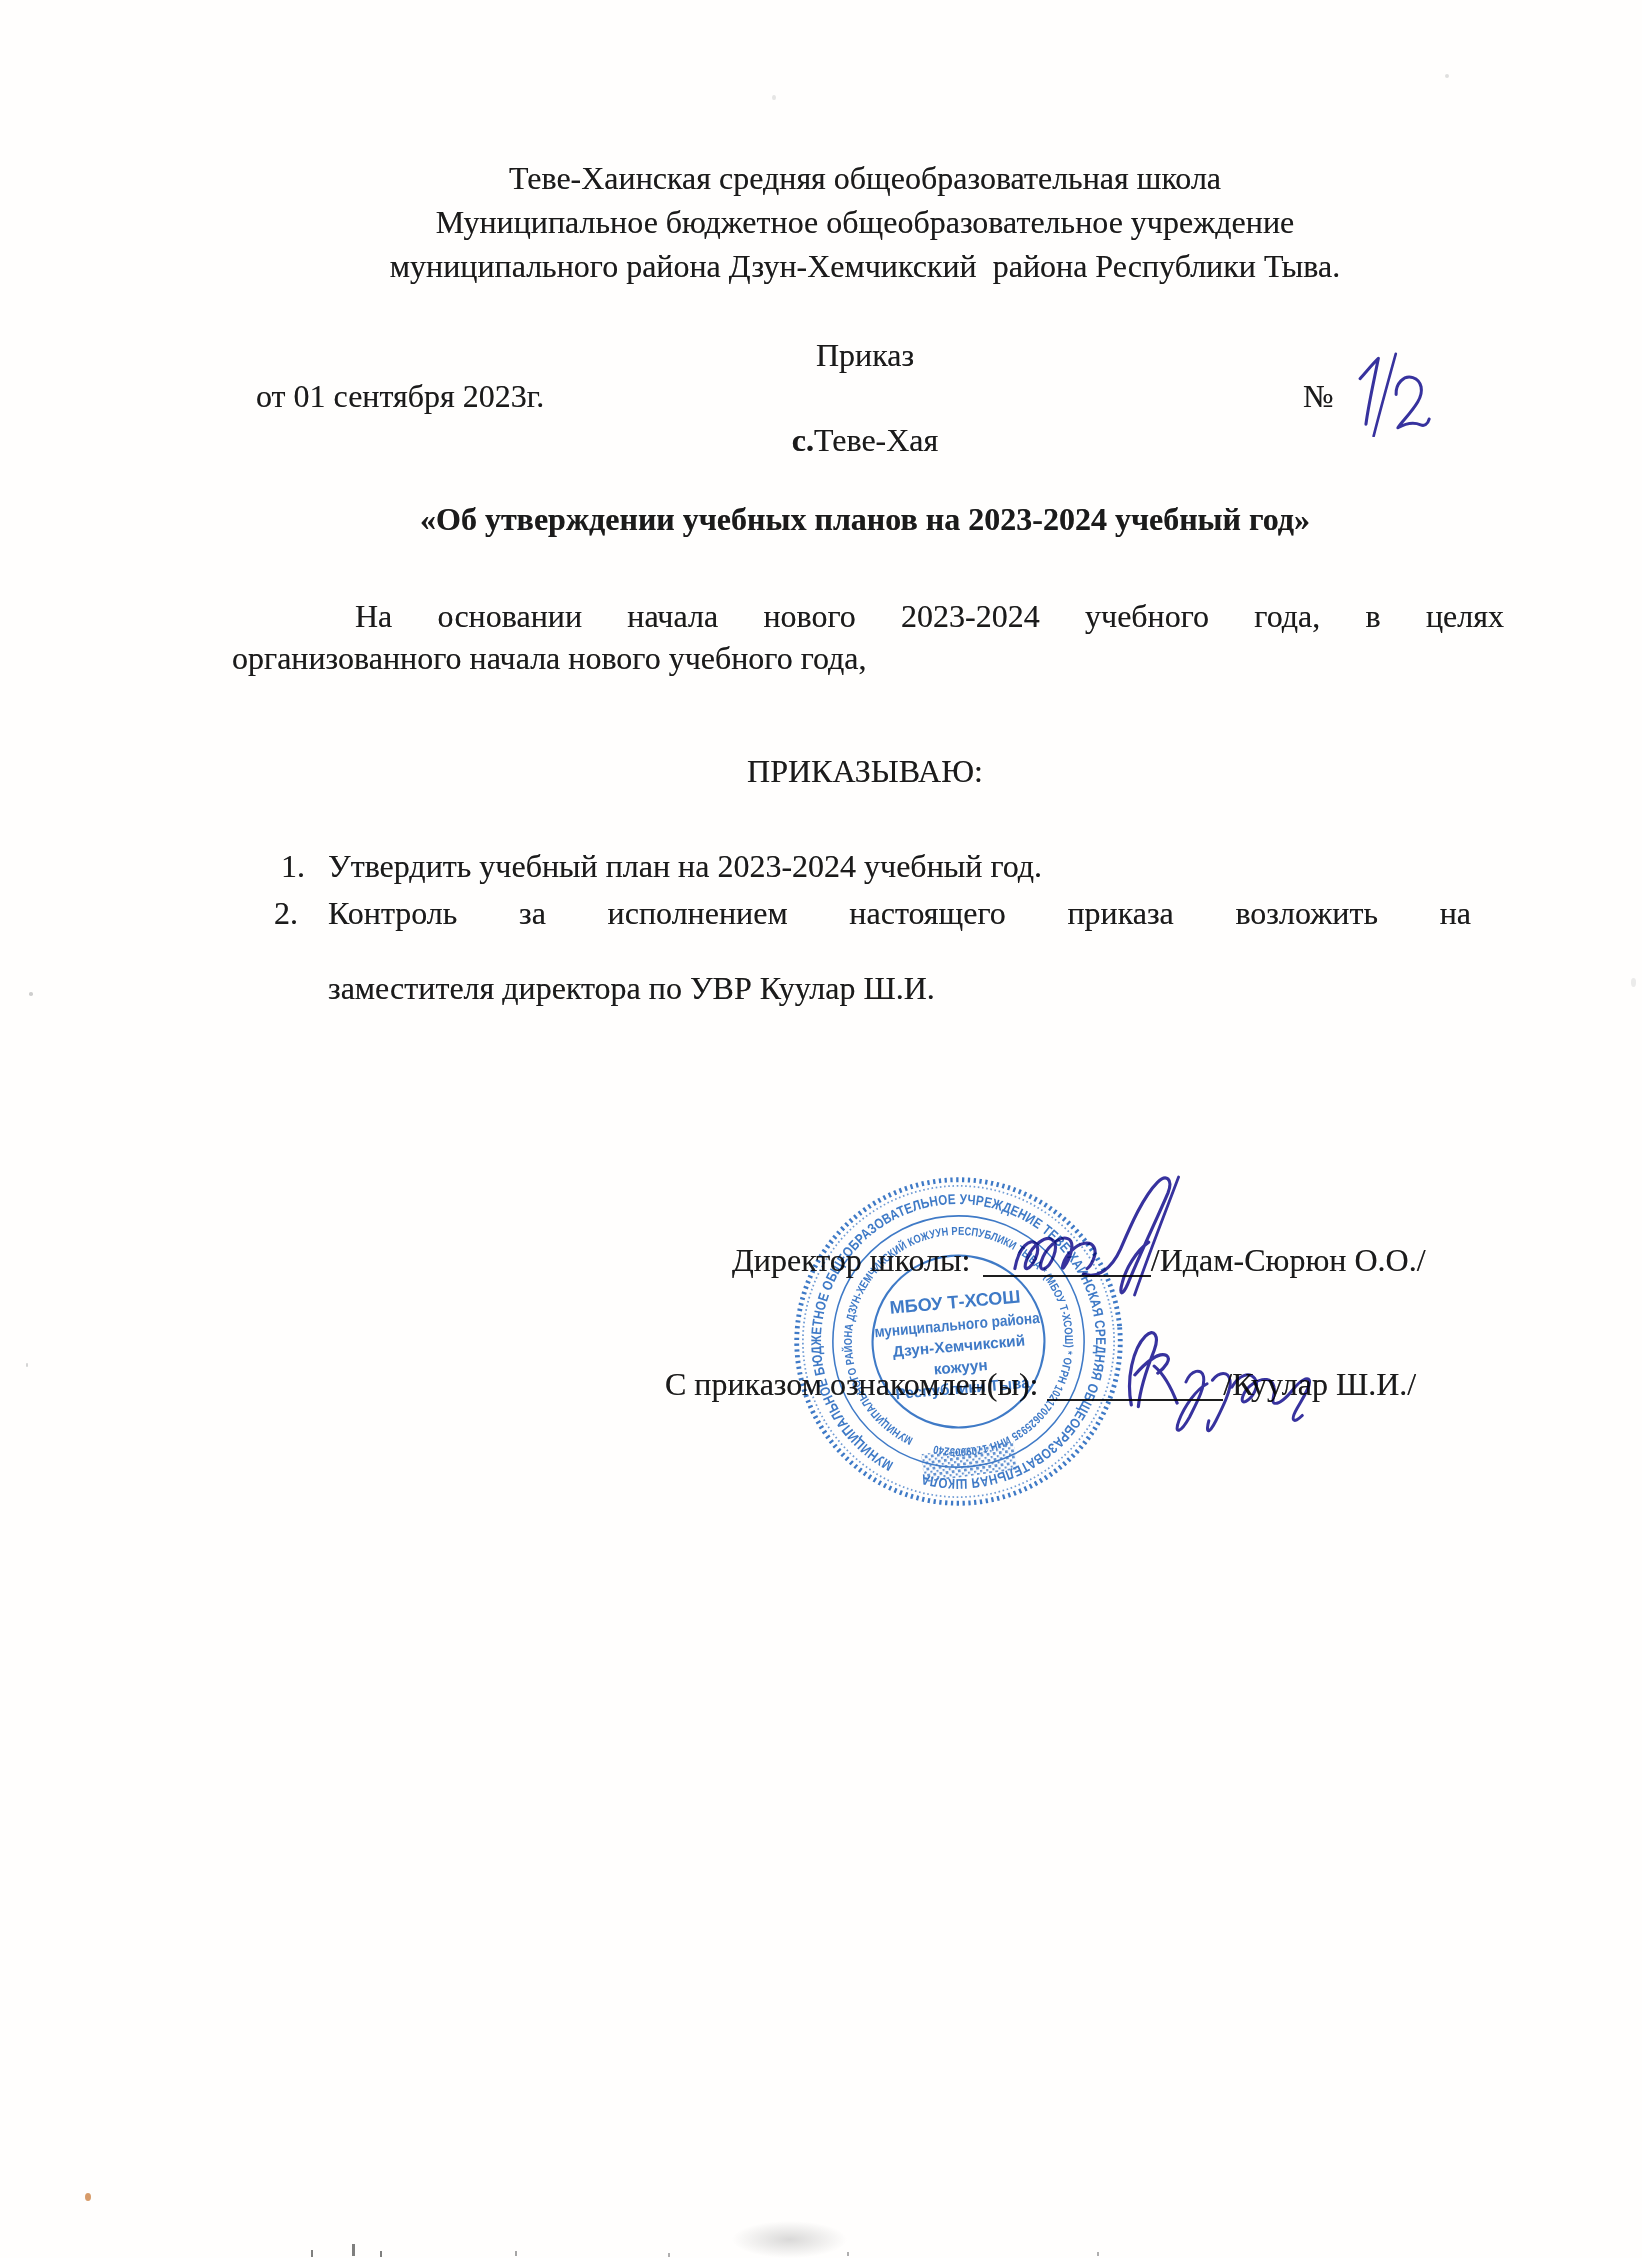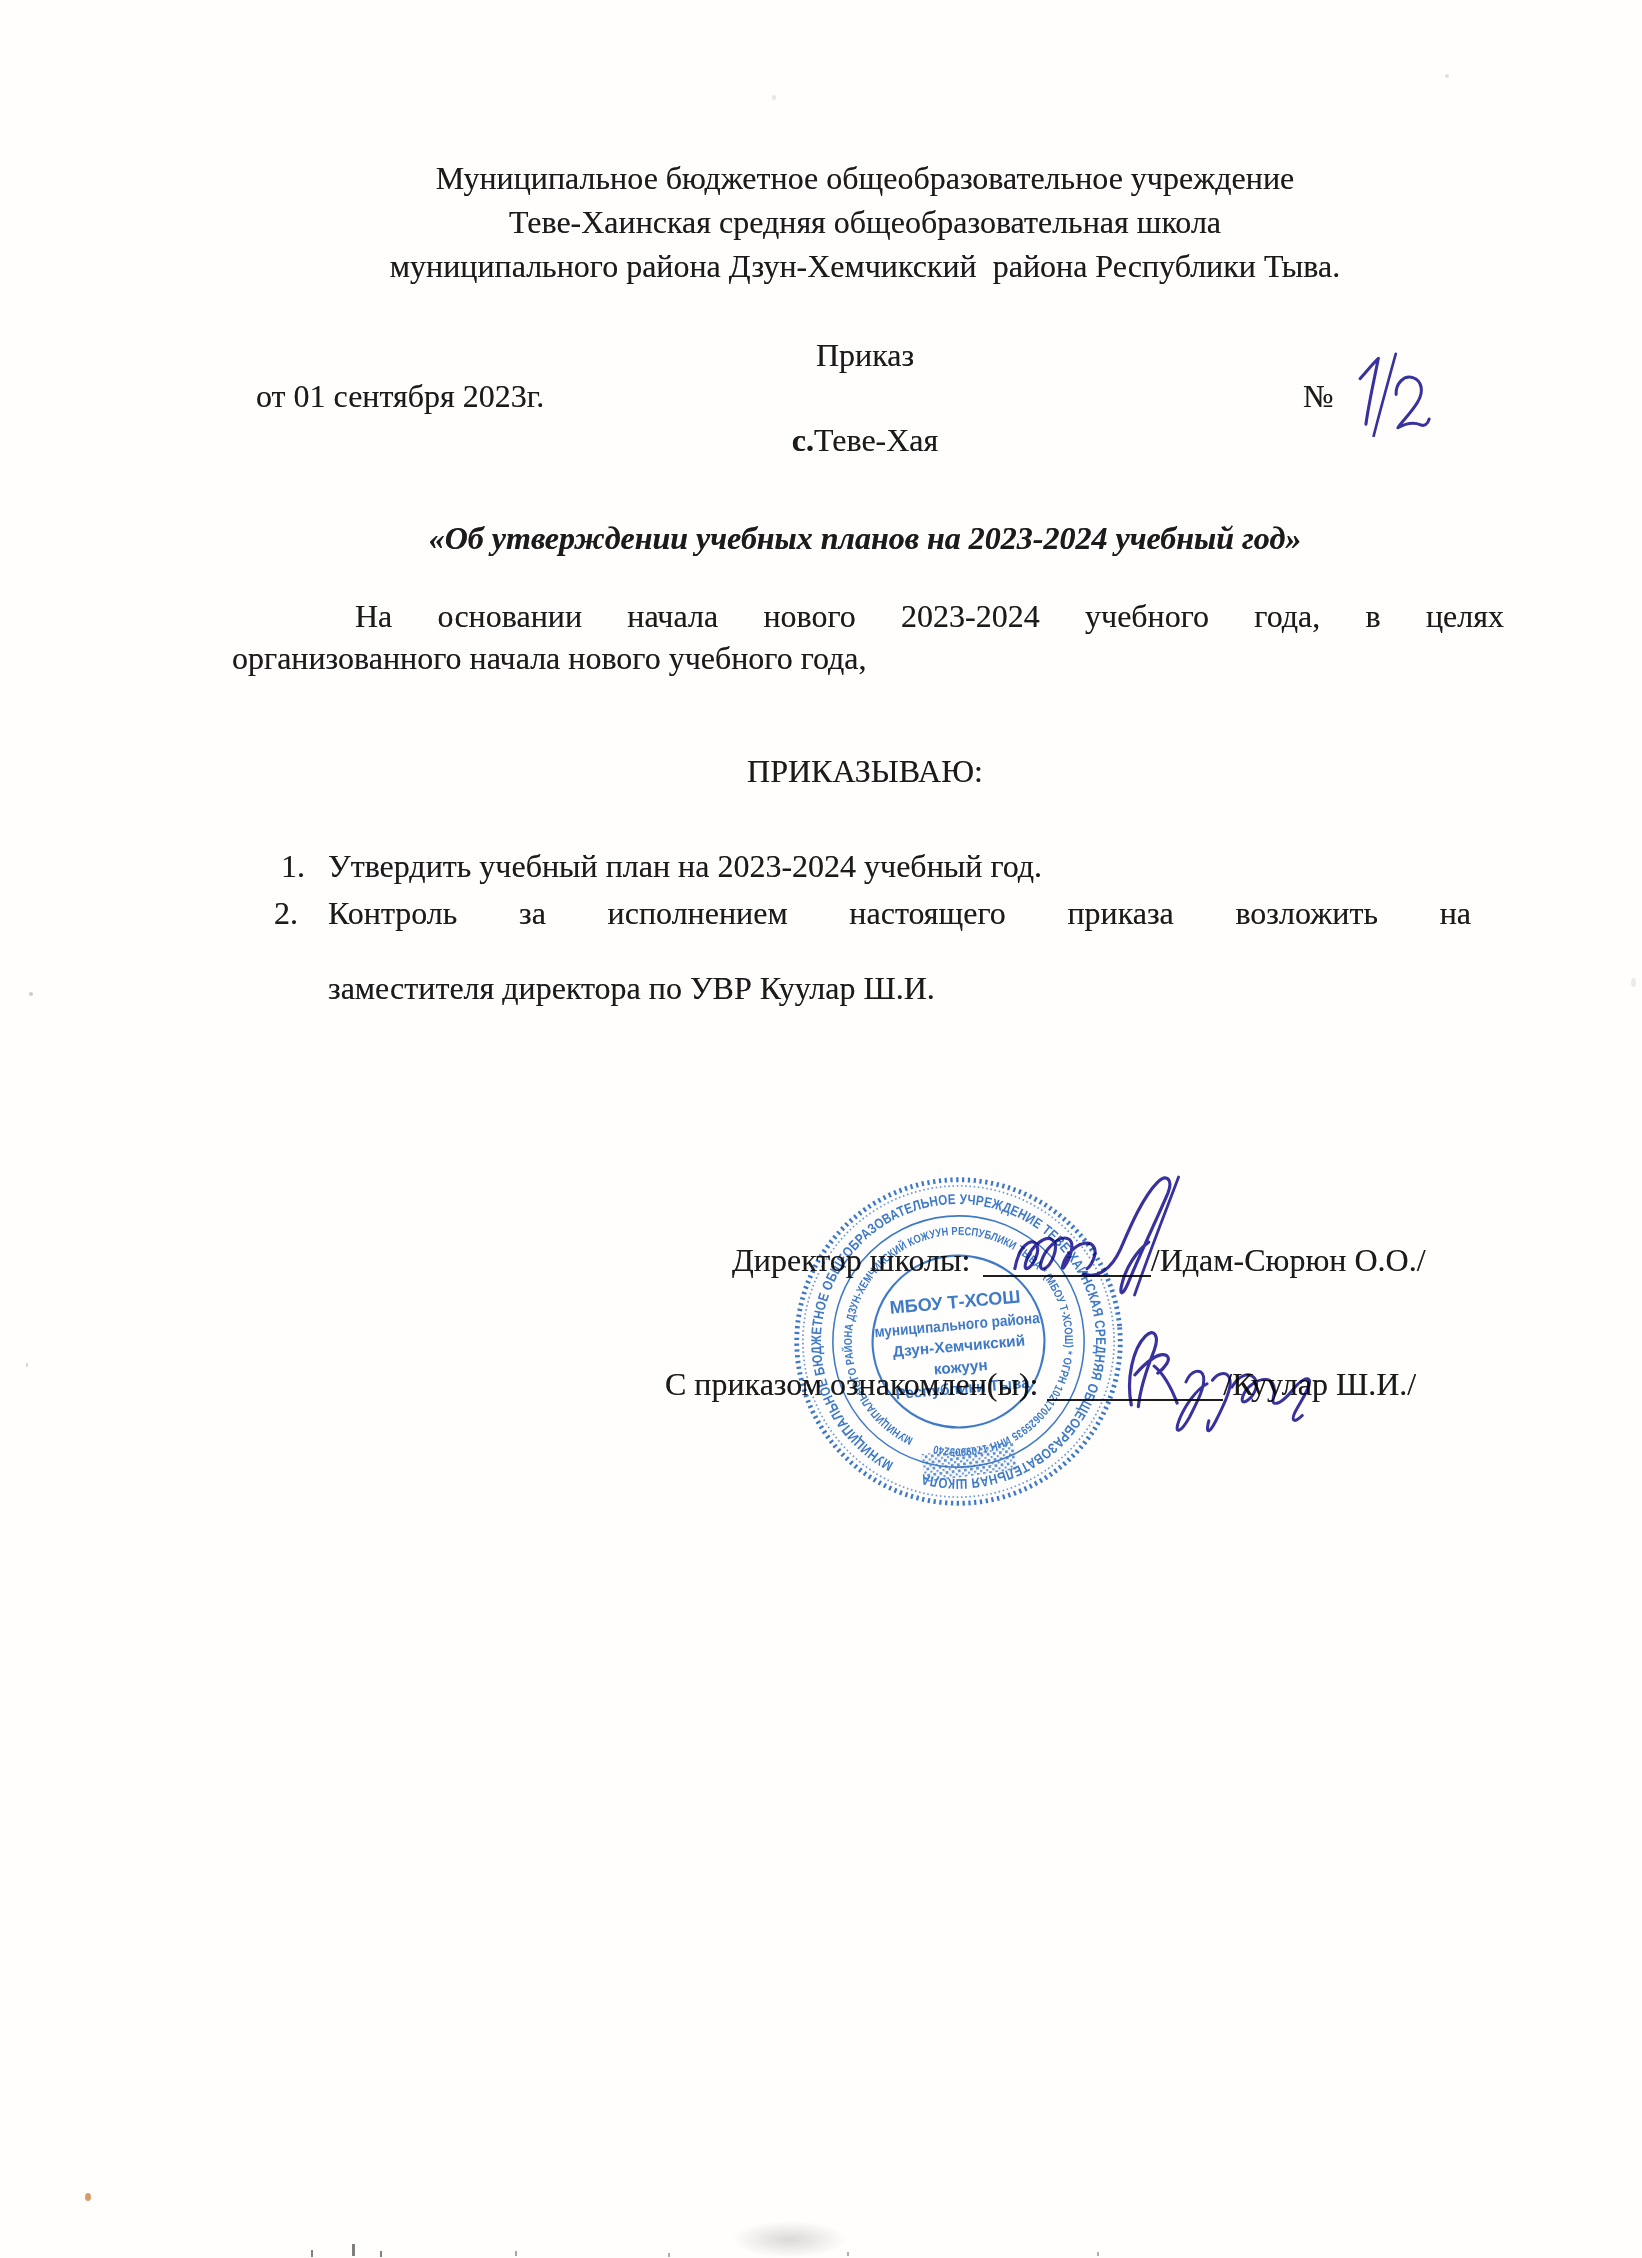--- a/index.html
+++ b/index.html
@@ -64,42 +64,42 @@
     position:absolute;
     background:radial-gradient(closest-side, rgba(120,120,120,.28), rgba(120,120,120,0));
   }
 </style>
 </head>
 <body>
 
 <div id="page">
 
   <div class="center-col org-lines soft" style="top:156px;">
+    <div>Теве-Хаинская средняя общеобразовательная школа</div>
     <div>Муниципальное бюджетное общеобразовательное учреждение</div>
-    <div>Теве-Хаинская средняя общеобразовательная школа</div>
     <div>муниципального района Дзун-Хемчикский  района Республики Тыва.</div>
   </div>
 
   <div class="center-col soft" style="top:337px;">Приказ</div>
 
   <div class="abs soft nowrap" style="left:232px;top:378px;margin-left:24px;">от 01 сентября 2023г.</div>
   <div class="abs soft" style="left:1303px;top:378px;">№</div>
 
   <svg class="abs sig-svg" style="left:1345px;top:349px;" width="88" height="88" viewBox="0 0 100 100">
     <title>1/2</title>
     <g transform="rotate(-3 50 50)">
       <path class="hand-stroke" stroke-width="3.5" d="M18,32 C26,24 34,15 40,10 C34,34 26,62 22,84"></path>
       <path class="hand-stroke" stroke-width="3" d="M60,6 C50,36 38,72 30,98"></path>
       <path class="hand-stroke" stroke-width="3.5" d="M58,52 C58,40 68,30 78,34 C88,38 90,50 82,62 C74,74 64,82 58,90 C66,86 76,84 84,88 C88,90 92,88 94,82"></path>
     </g>
   </svg>
 
   <div class="center-col soft" style="top:422px;"><span class="bold">с.</span><span>Теве-Хая</span></div>
 
-  <div class="center-col soft bold" style="top:520px;font-style:italic;">«Об утверждении учебных планов на 2023-2024 учебный год»</div>
+  <div class="center-col soft bold" style="top:501px;">«Об утверждении учебных планов на 2023-2024 учебный год»</div>
 
   <div class="abs soft justify-line" style="left:323px;top:598px;width:1149px;margin-left:32px;">На основании начала нового 2023-2024 учебного года, в целях</div>
   <div class="abs soft nowrap" style="left:232px;top:640px;">организованного начала нового учебного года,</div>
 
   <div class="center-col soft" style="top:723px;margin-top:30px;">ПРИКАЗЫВАЮ:</div>
 
   <div class="abs soft" style="left:281px;top:848px;">1.</div>
   <div class="abs soft nowrap" style="left:328px;top:848px;">Утвердить учебный план на 2023-2024 учебный год.</div>
 
   <div class="abs soft" style="left:274px;top:895px;">2.</div>

